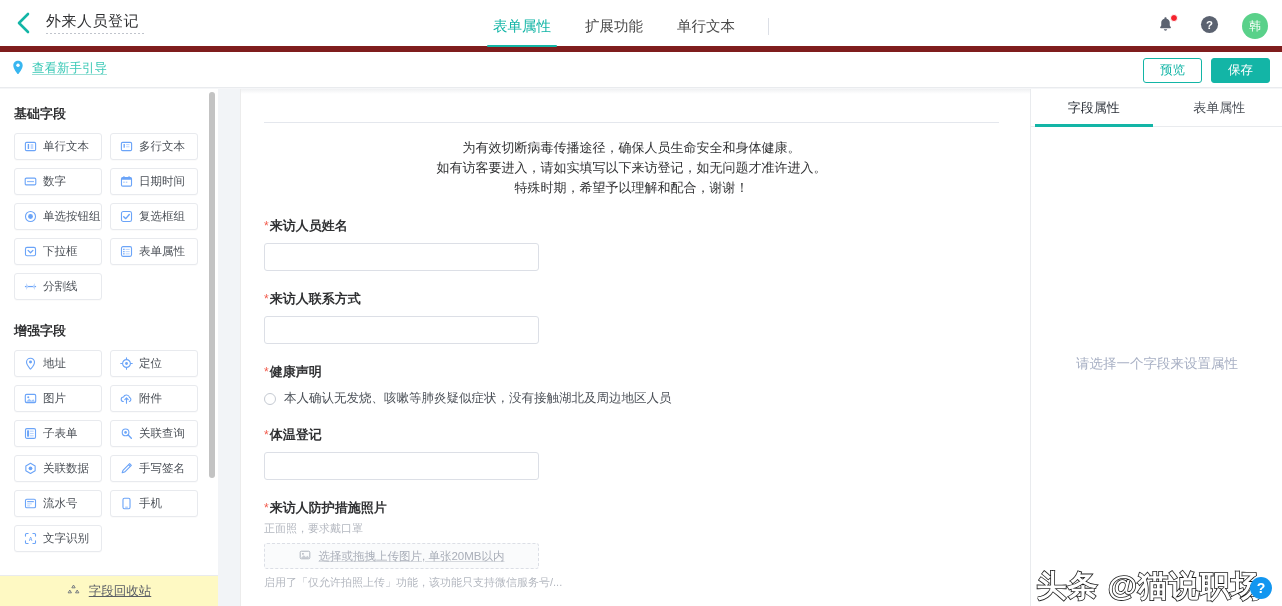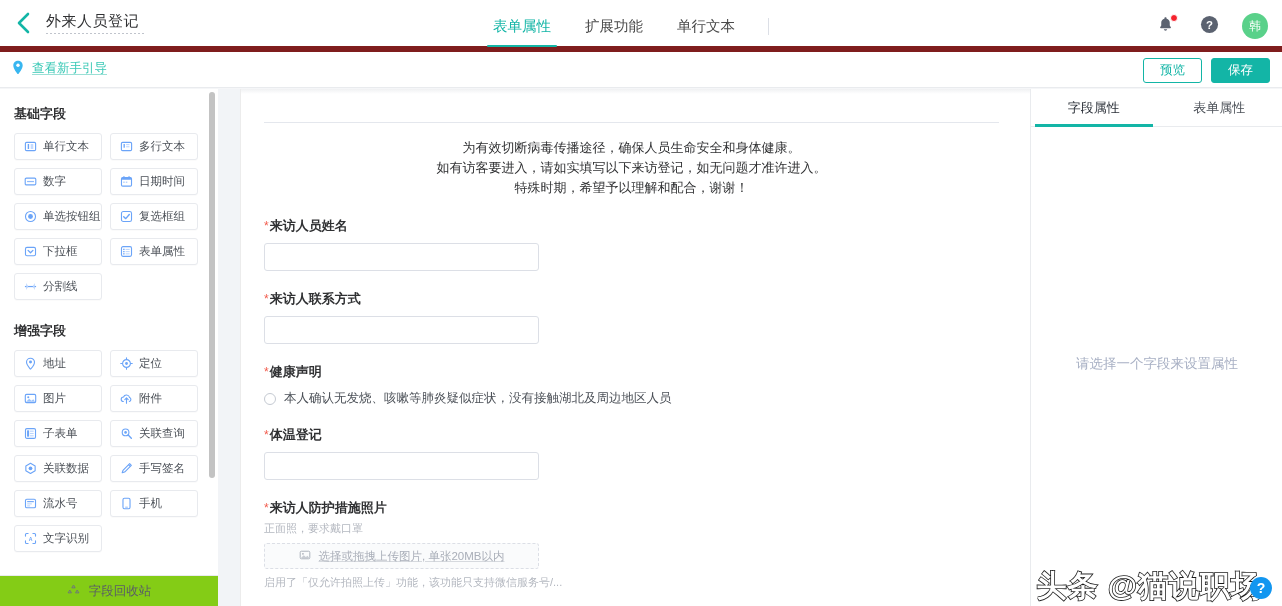--- a/index.html
+++ b/index.html
@@ -236,28 +236,29 @@
     height: 386px;
     background: #c3c3c3;
     border-radius: 3px;
   }
 
   .recycle-bar {
     position: absolute;
     left: 0; bottom: 0;
     width: 218px; height: 31px;
     border-top: 1px solid #e9ebee;
-    background: #84cc16;
+    background: #fef9c3;
     display: flex;
     align-items: center;
     justify-content: center;
     gap: 9px;
     font-size: 12.5px;
     color: #5a5e66;
     cursor: pointer;
+    text-decoration: underline;
   }
 
   .sidebar-gap {
     position: absolute;
     left: 218px; top: 89px;
     width: 22px; height: 517px;
     background: #f2f4f7;
   }
 
   

